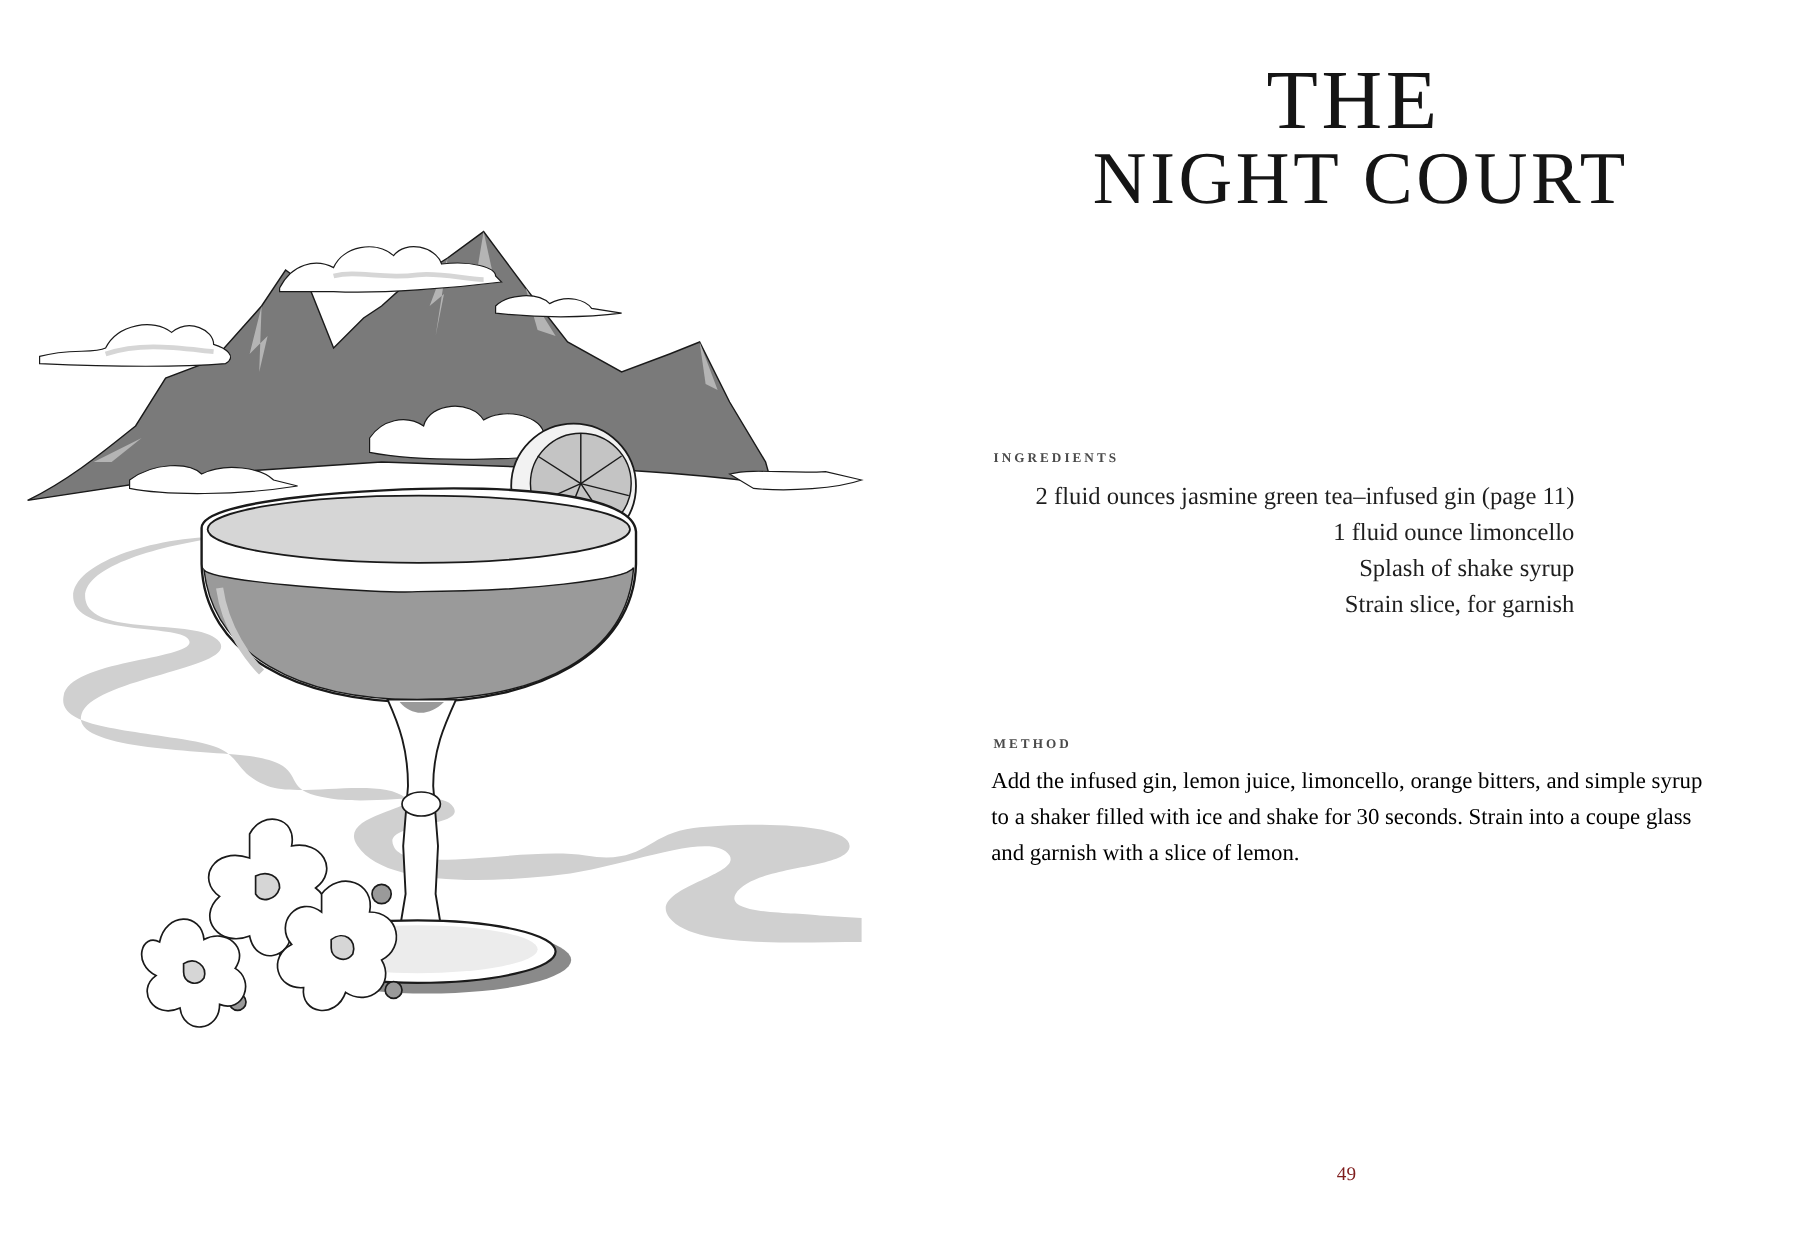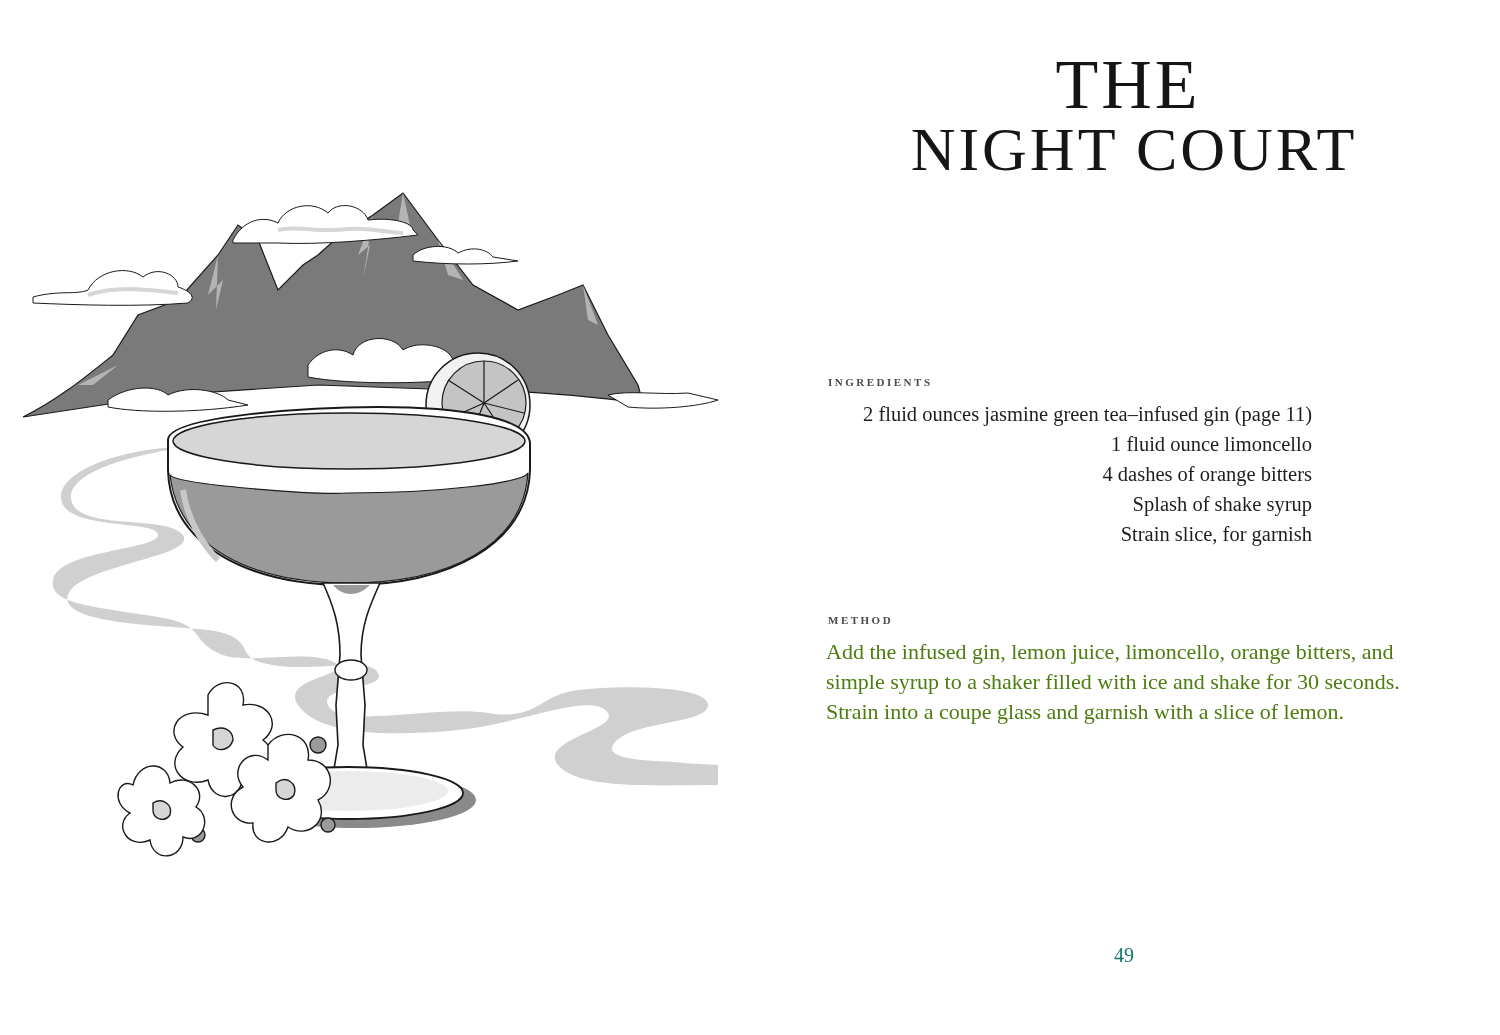--- a/index.html
+++ b/index.html
@@ -94,30 +94,30 @@
       margin: 0;
       padding: 0;
       white-space: nowrap;
     }
     .method-text {
       position: absolute;
       top: 637px;
       left: 0;
       width: 600px;
       margin: 0;
-      font-size: 22px;
+      font-size: 19px;
       line-height: 30px;
-      color: #4d7c0f;
+      color: #000000;
     }
     .page-number {
       position: absolute;
-      top: 944px;
+      top: 970px;
       left: 1114px;
-      font-size: 20px;
-      color: #0f766e;
+      font-size: 16px;
+      color: #7f1d1d;
     }
   </style>
 </head>
 <body>
 
 <div class="illustration">
   <svg viewBox="0 0 705 700" xmlns="http://www.w3.org/2000/svg">
 
     <g fill="#d0d0d0" stroke="none">
       <path d="M170,262 C110,270 40,290 55,320 C70,345 150,330 165,350 C180,372 60,380 50,410 C40,440 150,440 190,445 C240,452 215,470 245,478 C290,490 350,470 360,488 C370,505 300,500 310,520 C320,545 420,520 470,528 C520,536 520,510 560,505 C600,500 690,500 690,520 C690,540 610,535 595,560 C585,578 650,575 665,578 L700,580 L700,600 C640,600 560,605 540,580 C520,555 600,545 590,528 C575,505 500,540 440,545 C370,552 300,550 280,520 C262,494 330,490 320,480 C300,462 230,480 205,470 C170,456 190,440 140,432 C80,422 30,420 35,395 C40,365 140,365 140,350 C140,335 60,345 45,320 C30,290 100,262 170,262 Z"></path>
@@ -192,21 +192,20 @@
 
 <div class="recipe-page">
   <h1 class="title title-line-1">THE</h1>
   <h1 class="title title-line-2">NIGHT COURT</h1>
 
 
   <h2 class="section-label ingredients-label">INGREDIENTS</h2>
   <ul class="ingredient-list">
     <li>2 fluid ounces jasmine green tea–infused gin (page 11)</li>
     <li>1 fluid ounce limoncello</li>
-    <li>4 dashes of orange bitters</li>
     <li>Splash of shake syrup</li>
     <li>Strain slice, for garnish</li>
   </ul>
 
   <h2 class="section-label method-label">METHOD</h2>
   <p class="method-text">Add the infused gin, lemon juice, limoncello, orange bitters, and simple syrup to a shaker filled with ice and shake for 30 seconds. Strain into a coupe glass and garnish with a slice of lemon.</p>
 </div>
 
 <div class="page-number">49</div>
 

